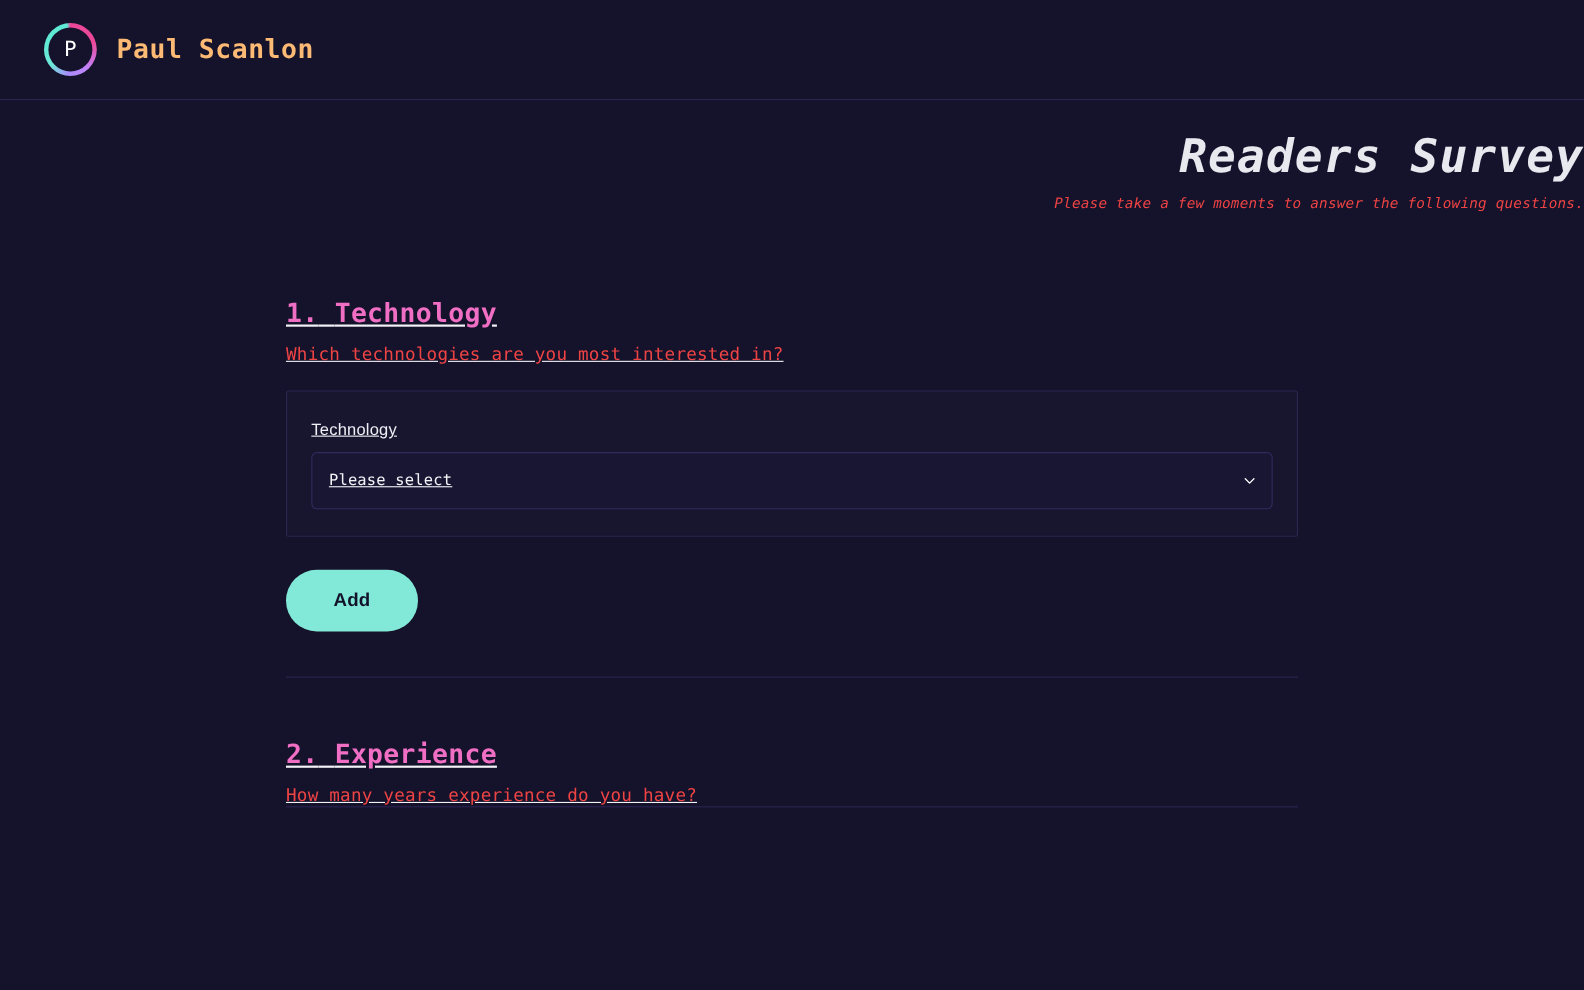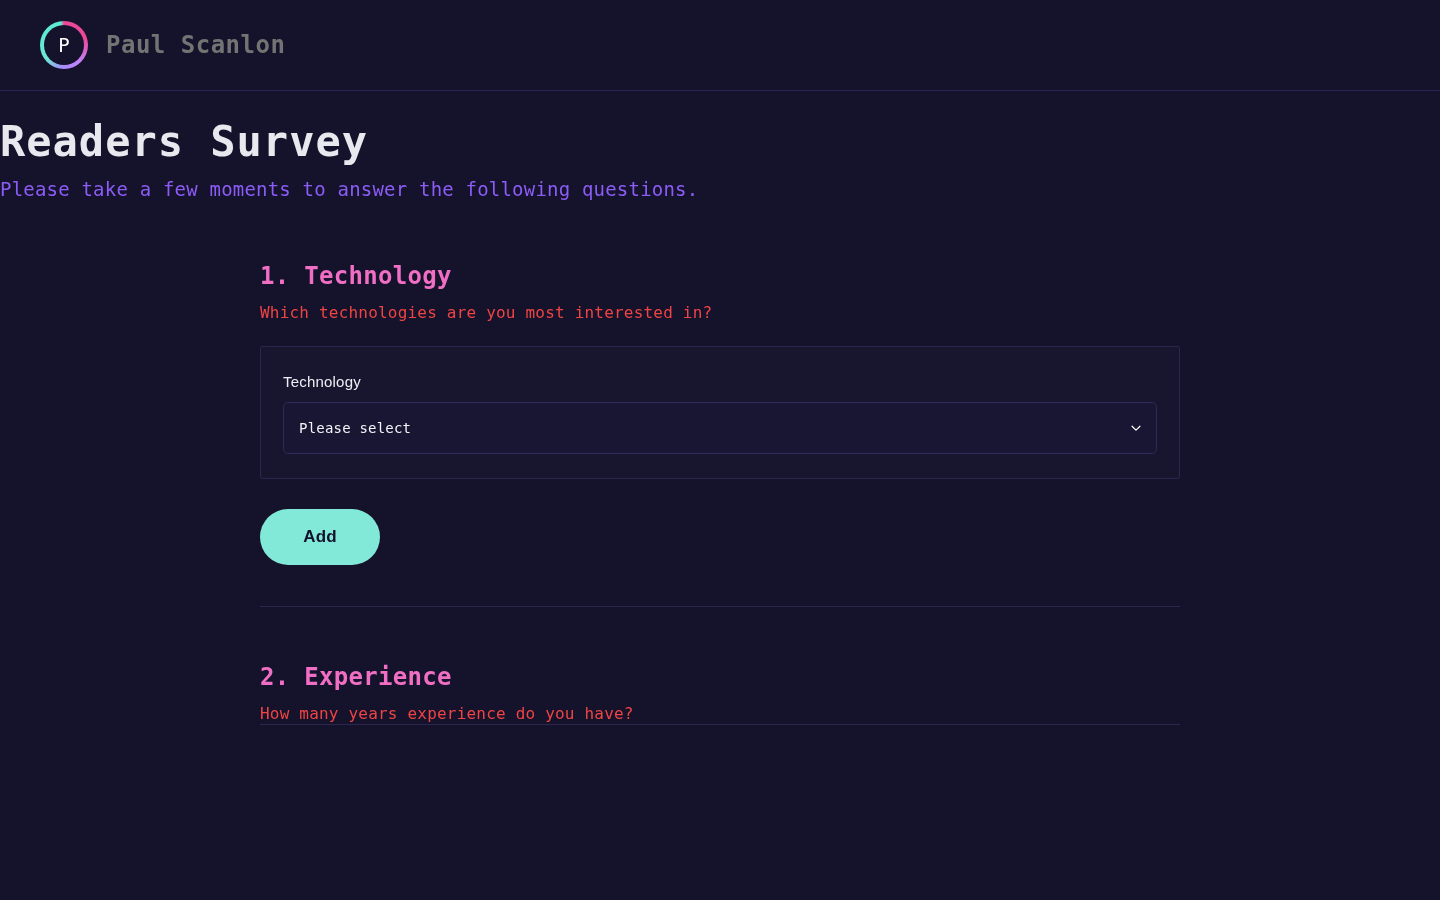--- a/index.html
+++ b/index.html
@@ -74,53 +74,55 @@
     color: #ffffff;
     line-height: 1;
     letter-spacing: 0;
   }
 
   .brand-name {
     font-family: "DejaVu Sans Mono", monospace;
     font-size: 24px;
     font-weight: 700;
     letter-spacing: 0.5px;
-    color: #737373;
+    color: #fdba74;
     white-space: nowrap;
   }
 
   
   .page-intro {
     padding-top: 27px;
-    text-align: left;
+    text-align: right;
+    font-style: italic;
   }
 
   .page-title {
     font-family: "DejaVu Sans Mono", monospace;
     font-size: 42px;
     font-weight: 700;
     letter-spacing: 1px;
     color: #e8e8ef;
     line-height: 1.15;
   }
 
   .page-subtitle {
     margin-top: 12px;
     font-family: "DejaVu Sans Mono", monospace;
-    font-size: 19px;
+    font-size: 13px;
     font-weight: 400;
-    color: #8b5cf6;
+    color: #ef4444;
     letter-spacing: 0.2px;
   }
 
   
   .survey {
     width: 920px;
-    margin: 0 auto;
+    margin: 16px auto;
     padding-top: 62px;
+    text-decoration: underline;
   }
 
   .question-block { padding-bottom: 0; }
 
   .q-heading {
     font-family: "DejaVu Sans Mono", monospace;
     font-size: 24px;
     font-weight: 700;
     color: #f06fc4;
     letter-spacing: 0.3px;

